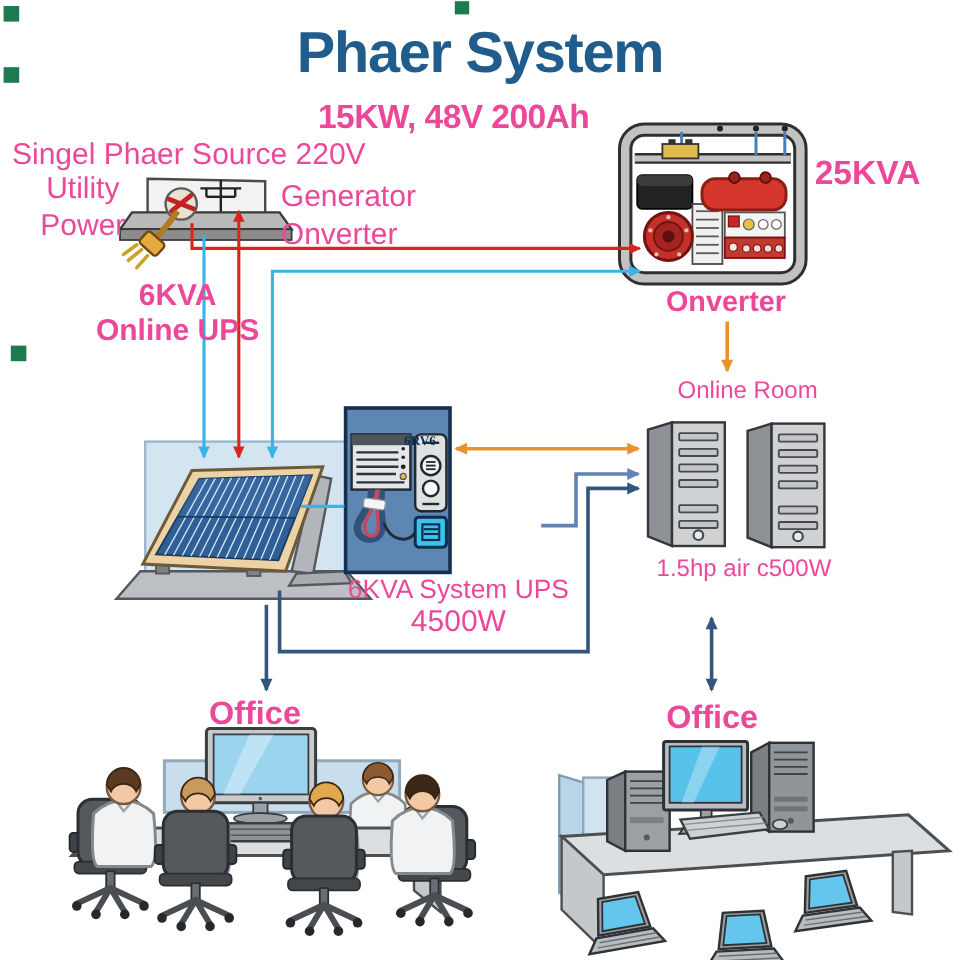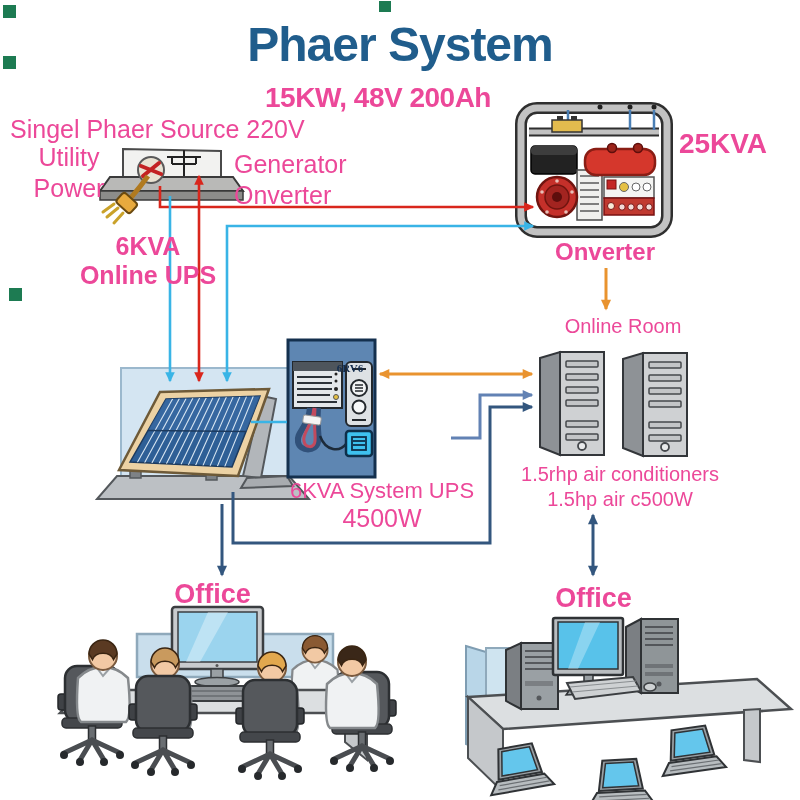--- a/index.html
+++ b/index.html
@@ -45,21 +45,20 @@
     <div>Online UPS</div>
   </div>
   <div class="lbl inverter">Onverter</div>
   <div class="lbl serverroom">Online Room</div>
   <div class="lbl upsmodel">6RV6</div>
   <div class="lbl upsmain">
     <div>6KVA System UPS</div>
     <div class="big">4500W</div>
   </div>
   <div class="lbl ac">
-    <div>1.5rhp air conditioners</div>
     <div>1.5hp air c500W</div>
   </div>
   <div class="lbl officeL">Office</div>
   <div class="lbl officeR">Office</div>
 
   <svg class="diagram" width="800" height="800" viewBox="0 0 800 800">
     <defs>
       <marker id="ar-red" viewBox="0 0 8 8" refX="6.5" refY="4" markerWidth="4.6" markerHeight="4.6" orient="auto-start-reverse">
           <path d="M0.6,0.8 L7.4,4 L0.6,7.2 Z" fill="#d9261c"></path>
         </marker>

